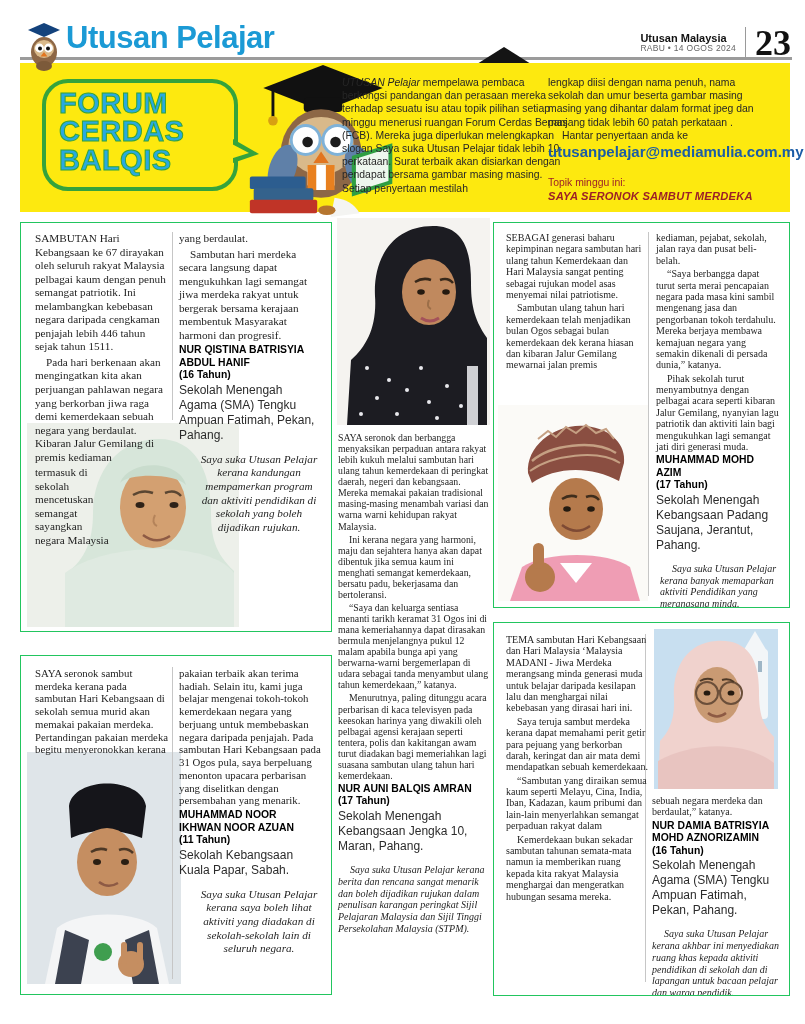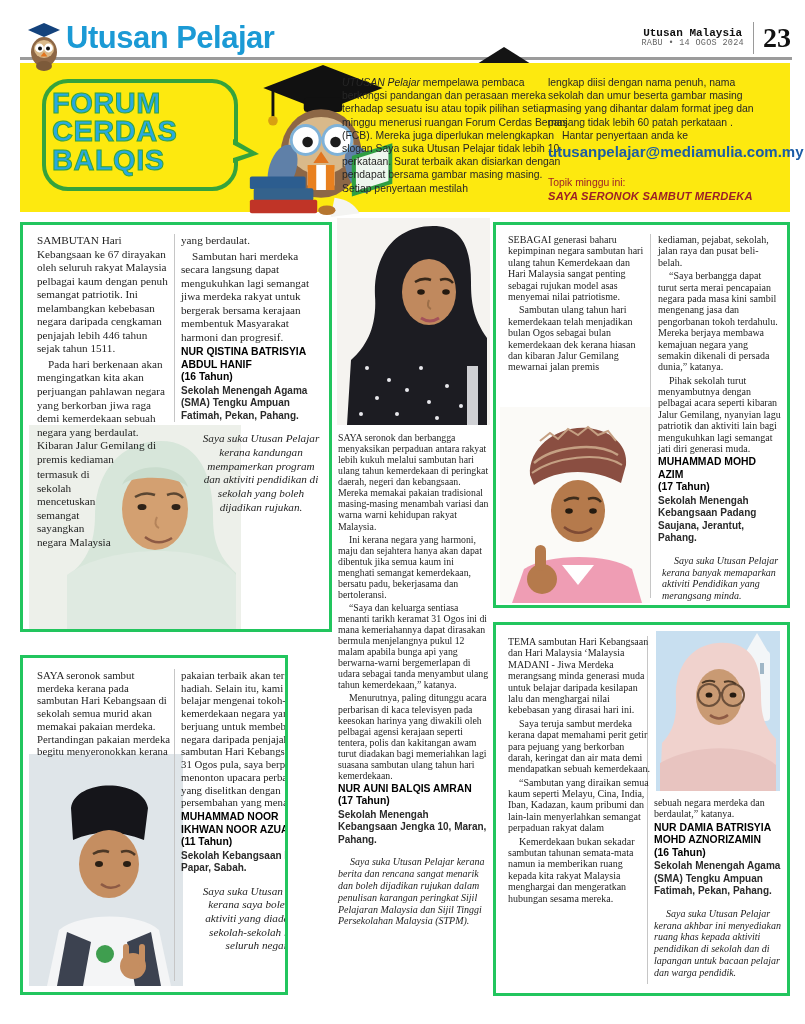--- a/index.html
+++ b/index.html
@@ -4,56 +4,56 @@
 <style>
   html,body{margin:0;padding:0;background:#e9e9e9;}
   .page{position:relative;width:805px;height:1024px;background:#ffffff;overflow:hidden;
         font-family:"Liberation Serif",serif;color:#1e1e1e;}
   .abs{position:absolute;}
 
   
   .brand-title{left:66px;top:20px;font-family:"Liberation Sans",sans-serif;font-weight:700;
                font-size:31px;letter-spacing:-0.5px;color:#1b9ad5;}
   .issue{right:14px;top:22px;display:flex;align-items:center;gap:9px;}
-  .issue-text{text-align:center;font-family:Liberation Mono, monospace;line-height:1.15;}
+  .issue-text{text-align:left;font-family:Liberation Sans, sans-serif;line-height:1.15;}
   .paper-name{font-weight:700;font-size:11px;color:#111;}
   .issue-date{font-size:8.5px;color:#666;letter-spacing:0.3px;}
   .issue-sep{width:1px;height:32px;background:#9a9a9a;}
-  .page-number{font-family:"Liberation Serif",serif;font-weight:700;font-size:28px;color:#111;}
+  .page-number{font-family:"Liberation Serif",serif;font-weight:700;font-size:36px;color:#111;}
   .mast-rule{left:20px;top:57px;width:772px;height:3px;background:#9b9b9b;}
   .owl-mini{left:26px;top:22px;width:36px;height:50px;z-index:6;}
 
   
   .cap-tip{left:477px;top:47px;width:0;height:0;border-left:27px solid transparent;
            border-right:27px solid transparent;border-bottom:17px solid #141414;}
   .banner{left:20px;top:63px;width:770px;height:149px;background:#fde90f;}
   .bubble{left:22px;top:16px;width:196px;height:112px;background:#fde90f;
-          border:4px solid #35a33c;border-radius:26px;padding:6px 0 0 6px;box-sizing:border-box;}
+          border:4px solid #35a33c;border-radius:26px;padding:6px 0 0 13px;box-sizing:border-box;}
   .bubble:after{content:"";position:absolute;right:-25px;top:56px;width:0;height:0;
           border-top:15px solid transparent;border-bottom:9px solid transparent;
           border-left:26px solid #35a33c;}
   .bubble:before{content:"";position:absolute;right:-15px;top:60px;width:0;height:0;z-index:1;
           border-top:10px solid transparent;border-bottom:6px solid transparent;
           border-left:19px solid #fde90f;}
   .bubble-line{font-family:"Liberation Sans",sans-serif;font-weight:700;font-size:29px;
           line-height:0.98;color:#29a9e1;-webkit-text-stroke:1px #35a33c;letter-spacing:0.5px;}
   .owl-big{left:226px;top:0px;width:154px;height:152px;}
   .intro{font-family:"Liberation Sans",sans-serif;font-size:10.4px;line-height:1.27;color:#262626;}
   .intro-left{left:322px;top:13px;width:230px;}
   .intro-right{left:528px;top:13px;width:208px;}
   .lead-it{font-style:italic;}
   .submit-line{padding-left:14px;}
   .email{font-weight:700;color:#1a5ca6;font-size:15px;text-align:right;}
   .topic-label{margin-top:15px;color:#9c2028;}
   .topic{font-weight:700;font-style:italic;color:#9c2028;font-size:11.2px;letter-spacing:0.2px;}
 
   
-  .box{border:3px solid #22c55e;box-sizing:border-box;background:#fff;overflow:hidden;}
+  .box{border:1px solid #22c55e;box-sizing:border-box;background:#fff;overflow:hidden;}
   .box1{left:20px;top:222px;width:312px;height:410px;}
-  .box2{left:20px;top:655px;width:268px;height:340px;}
+  .box2{left:20px;top:655px;width:312px;height:340px;}
   .mid{left:337px;top:218px;width:153px;height:794px;overflow:hidden;}
   .box4{left:493px;top:222px;width:297px;height:386px;}
   .box5{left:493px;top:622px;width:297px;height:374px;}
 
   .art p{margin:0 0 2px 0;}
   .ind{text-indent:11px;}
   .box1 .art p,.box2 .art p{font-size:11.2px;line-height:1.21;}
   .box2 .art p{font-size:10.8px;line-height:1.18;}
   .mid .art p{font-size:9.8px;line-height:1.13;}
   .box4 .art p,.box5 .art p{font-size:10px;line-height:1.14;}
@@ -69,21 +69,21 @@
   .box2 .colA{left:14px;top:11px;width:134px;}
   .box2 .colB{left:158px;top:11px;width:142px;}
   .mid .art{left:1px;top:214px;width:151px;}
   .box4 .colA{left:12px;top:9px;width:142px;}
   .box4 .colB{left:162px;top:9px;width:124px;}
   .box5 .colA{left:12px;top:11px;width:142px;}
   .box5 .colB{left:158px;top:11px;width:128px;}
 
   .pname{font-family:"Liberation Sans",sans-serif;font-weight:700;
          font-size:10.4px;line-height:1.2;color:#000;}
-  .page .school{font-family:"Liberation Sans",sans-serif;font-size:10px;line-height:1.25;color:#2b2b2b;margin-top:1px;font-weight:bold;}
+  .page .school{font-family:"Liberation Sans",sans-serif;font-size:12px;line-height:1.25;color:#2b2b2b;margin-top:1px;}
   .slogan{font-style:italic;margin-top:10px;font-family:Liberation Serif, serif;}
   .box1 .slogan,.box2 .slogan{font-size:11.2px;line-height:1.22;text-align:center;padding-left:18px;}
   .mid .slogan,.box4 .slogan,.box5 .slogan{font-size:10px;line-height:1.18;text-indent:12px;}
   .box4 .slogan{padding-left:4px;}
 
   .photo{z-index:0;overflow:hidden;}
   .photo svg{display:block;width:100%;height:100%;}
   .photo1{left:6px;top:200px;width:212px;height:204px;}
   .photo2{left:6px;top:96px;width:154px;height:232px;}
   .photo3{left:0;top:0;width:153px;height:207px;}

